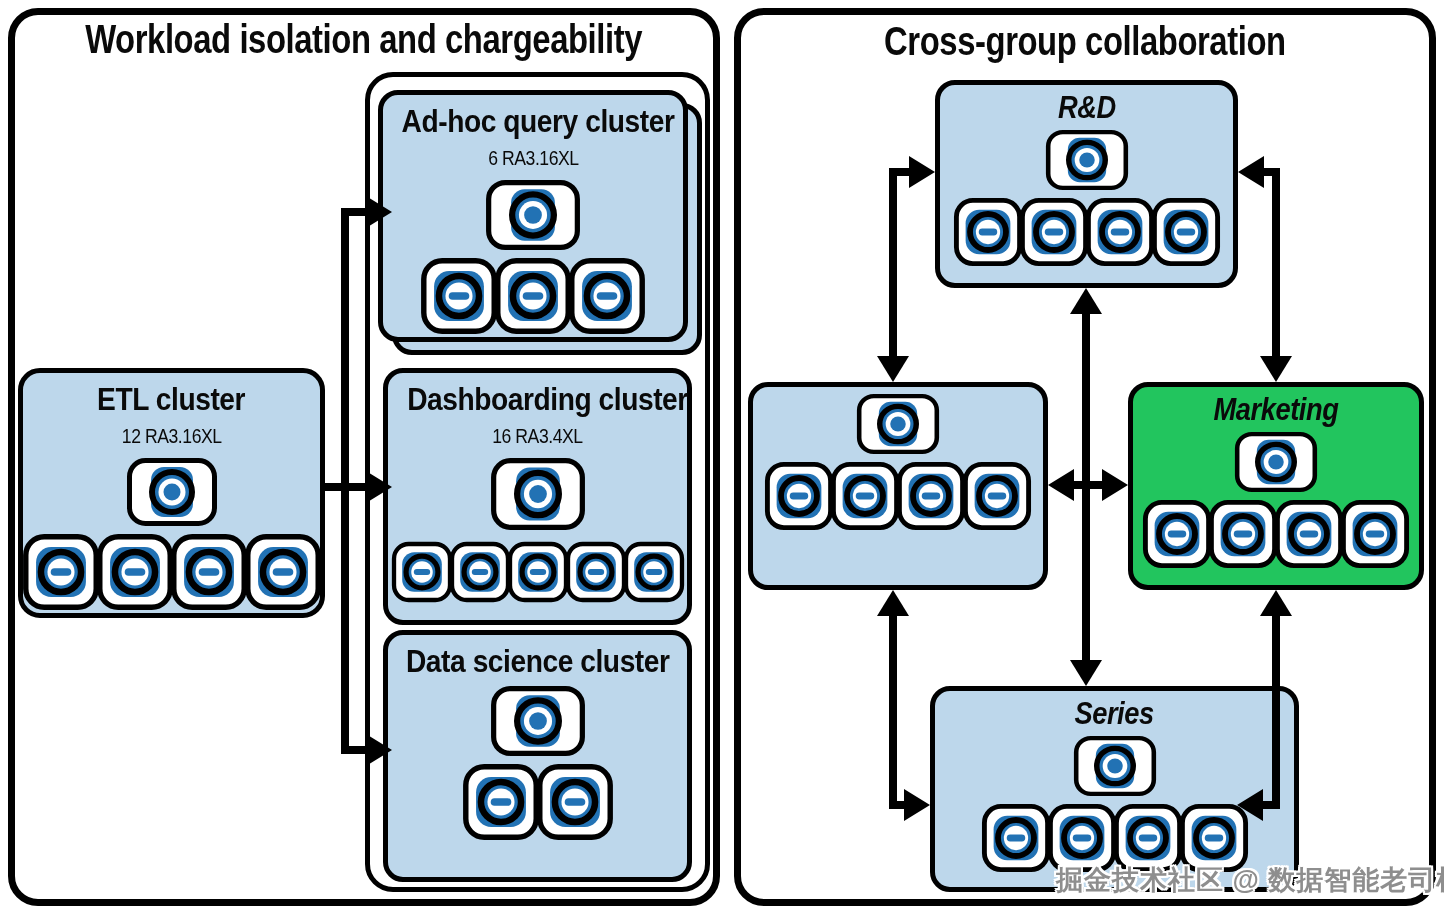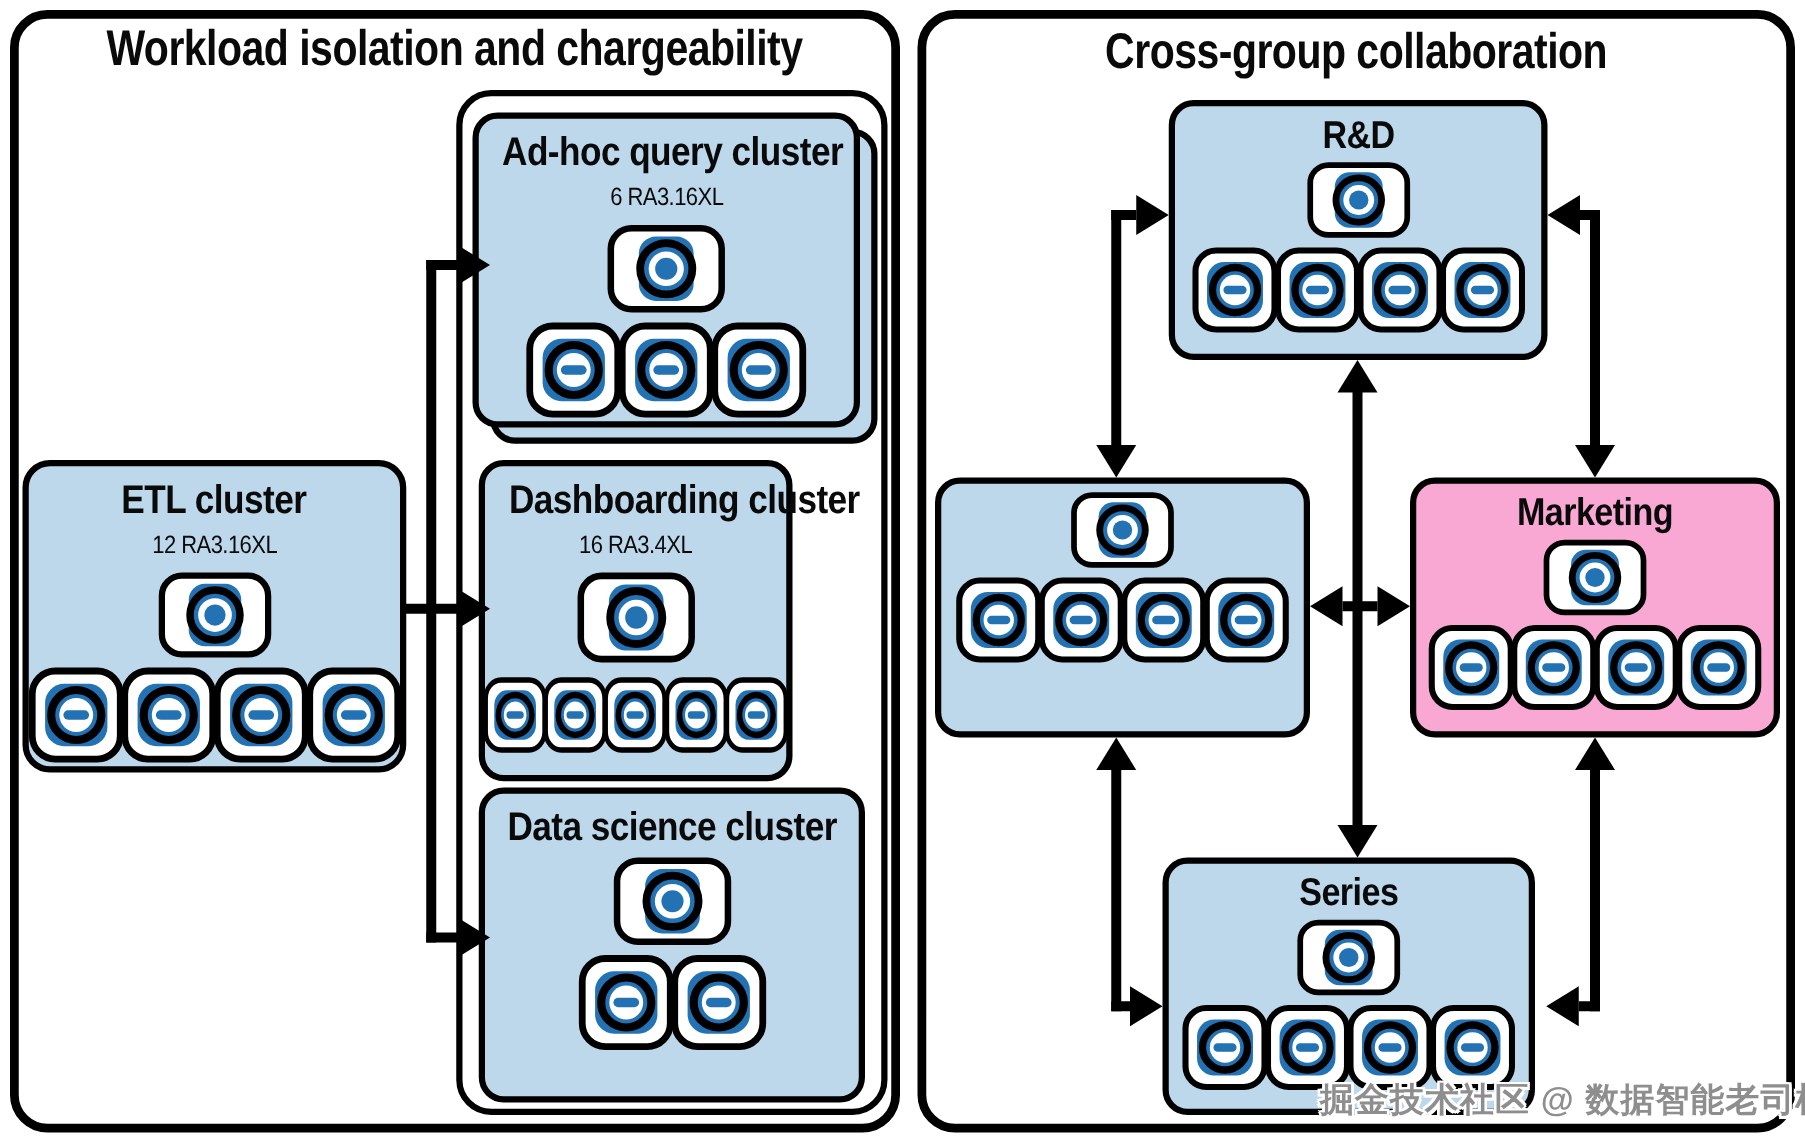--- a/index.html
+++ b/index.html
@@ -6,21 +6,21 @@
   .canvas{position:relative;width:1444px;height:914px;background:#fff;overflow:hidden;
           font-family:"Liberation Sans","DejaVu Sans",sans-serif;color:#0a0a0a;}
   .panel{position:absolute;background:#fff;border:7px solid #000;border-radius:30px;box-sizing:border-box;}
   .panel-title{position:absolute;text-align:center;font-weight:700;font-size:40px;line-height:50px;}
   .cond{display:inline-block;transform:scaleX(0.82);transform-origin:50% 50%;white-space:nowrap;letter-spacing:-0.5px;}
   .cond2{display:inline-block;transform:scaleX(0.88);transform-origin:50% 50%;white-space:nowrap;letter-spacing:-0.5px;}
 
   .container{position:absolute;background:#fff;border:5px solid #000;border-radius:28px;box-sizing:border-box;}
   .cluster,.group,.card-back{position:absolute;background:#bdd7eb;border:5px solid #000;border-radius:22px;box-sizing:border-box;}
   .cluster{padding-top:6px;}
-  .group{padding-top:4px;}
+  .group{padding-top:4px;font-style:italic;}
 
   .c-title{font-weight:700;font-size:32px;line-height:40px;text-align:center;}
   .c-sub{font-size:20px;line-height:34px;text-align:center;letter-spacing:-0.5px;}
   .group .c-title{font-size:31px;line-height:38px;}
 
   .leader-row,.compute-row{display:flex;justify-content:center;align-items:center;}
   .leader-row{margin-top:4px;}
   .compute-row{margin-top:6px;}
   .node{display:inline-block;line-height:0;}
   .node svg{width:100%;height:100%;display:block;}
@@ -150,21 +150,21 @@
             <rect x="3.5" y="3.5" width="65" height="65" rx="17" fill="#fff" stroke="#000" stroke-width="5"></rect>
             <rect x="13" y="13" width="46" height="46" rx="14" fill="#2272b4"></rect>
             <circle cx="36" cy="36" r="18.5" fill="none" stroke="#000" stroke-width="6"></circle>
             <circle cx="36" cy="36" r="12.5" fill="#fff"></circle>
             <rect x="26.5" y="32.5" width="19" height="7" rx="3.5" fill="#2272b4"></rect>
           </svg>
         </span>
       </div>
   </div>
 
-  <div class="cluster dash" style="left: 383px; top: 368px; width: 251px; height: 257px; border-radius: 20px; background: rgb(189, 215, 235);">
+  <div class="cluster dash" style="left: 383px; top: 368px; width: 309px; height: 257px; border-radius: 20px; background: rgb(189, 215, 235);">
     <div class="c-title"><span class="cond2">Dashboarding cluster</span></div>
     <div class="c-sub"><span class="cond2">16 RA3.4XL</span></div>
     <div class="leader-row">
         <span class="node leader-node">
           <svg viewBox="0 0 92 70" preserveAspectRatio="none">
             <rect x="3.5" y="3.5" width="85" height="63" rx="16" fill="#fff" stroke="#000" stroke-width="5"></rect>
             <rect x="25" y="10" width="42" height="50" rx="13" fill="#2272b4"></rect>
             <circle cx="46" cy="35" r="20" fill="none" stroke="#000" stroke-width="6"></circle>
             <circle cx="46" cy="35" r="13.5" fill="#fff"></circle>
             <circle cx="46" cy="35" r="8.5" fill="#2272b4"></circle>
@@ -366,21 +366,21 @@
             <rect x="3.5" y="3.5" width="65" height="65" rx="17" fill="#fff" stroke="#000" stroke-width="5"></rect>
             <rect x="13" y="13" width="46" height="46" rx="14" fill="#2272b4"></rect>
             <circle cx="36" cy="36" r="18.5" fill="none" stroke="#000" stroke-width="6"></circle>
             <circle cx="36" cy="36" r="12.5" fill="#fff"></circle>
             <rect x="26.5" y="32.5" width="19" height="7" rx="3.5" fill="#2272b4"></rect>
           </svg>
         </span>
       </div>
   </div>
 
-  <div class="group" style="left: 1128px; top: 382px; width: 296px; height: 208px; border-radius: 20px; background: #f9a8d4;">
+  <div class="group" style="left: 1128px; top: 382px; width: 296px; height: 208px; border-radius: 20px; background: #22c55e;">
     <div class="c-title"><span class="cond2">Marketing</span></div>
     <div class="leader-row">
         <span class="node leader-node">
           <svg viewBox="0 0 92 70" preserveAspectRatio="none">
             <rect x="3.5" y="3.5" width="85" height="63" rx="16" fill="#fff" stroke="#000" stroke-width="5"></rect>
             <rect x="25" y="10" width="42" height="50" rx="13" fill="#2272b4"></rect>
             <circle cx="46" cy="35" r="20" fill="none" stroke="#000" stroke-width="6"></circle>
             <circle cx="46" cy="35" r="13.5" fill="#fff"></circle>
             <circle cx="46" cy="35" r="8.5" fill="#2272b4"></circle>
           </svg>
@@ -419,21 +419,21 @@
             <rect x="3.5" y="3.5" width="65" height="65" rx="17" fill="#fff" stroke="#000" stroke-width="5"></rect>
             <rect x="13" y="13" width="46" height="46" rx="14" fill="#2272b4"></rect>
             <circle cx="36" cy="36" r="18.5" fill="none" stroke="#000" stroke-width="6"></circle>
             <circle cx="36" cy="36" r="12.5" fill="#fff"></circle>
             <rect x="26.5" y="32.5" width="19" height="7" rx="3.5" fill="#2272b4"></rect>
           </svg>
         </span>
       </div>
   </div>
 
-  <div class="group" style="left: 930px; top: 686px; width: 298px; height: 206px; border-radius: 20px; background: rgb(189, 215, 235);">
+  <div class="group" style="left: 930px; top: 686px; width: 369px; height: 206px; border-radius: 20px; background: rgb(189, 215, 235);">
     <div class="c-title"><span class="cond2">Series</span></div>
     <div class="leader-row">
         <span class="node leader-node">
           <svg viewBox="0 0 92 70" preserveAspectRatio="none">
             <rect x="3.5" y="3.5" width="85" height="63" rx="16" fill="#fff" stroke="#000" stroke-width="5"></rect>
             <rect x="25" y="10" width="42" height="50" rx="13" fill="#2272b4"></rect>
             <circle cx="46" cy="35" r="20" fill="none" stroke="#000" stroke-width="6"></circle>
             <circle cx="46" cy="35" r="13.5" fill="#fff"></circle>
             <circle cx="46" cy="35" r="8.5" fill="#2272b4"></circle>
           </svg>

